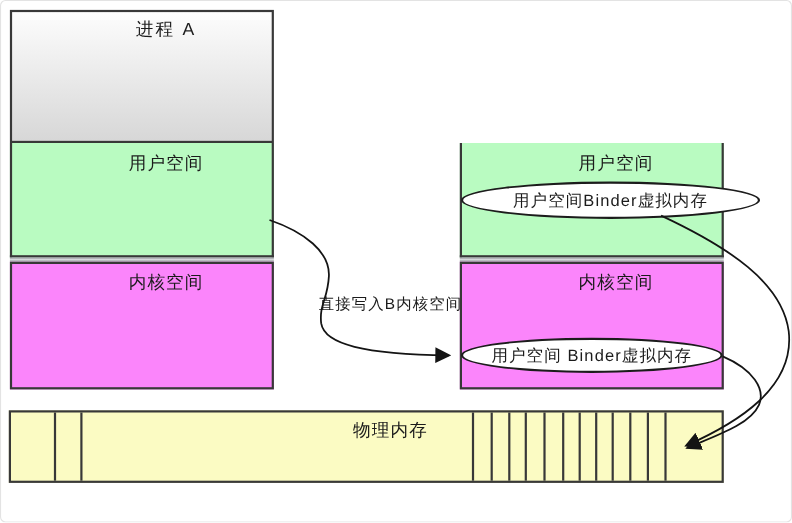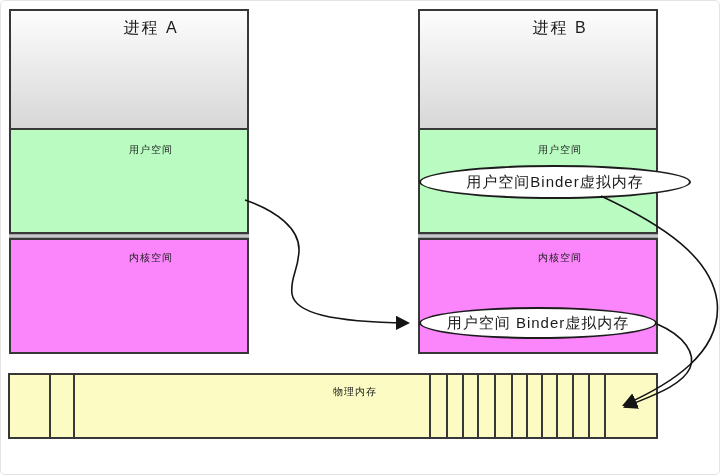--- a/index.html
+++ b/index.html
@@ -6,21 +6,21 @@
   body{font-family:"Liberation Sans","DejaVu Sans",sans-serif;color:#1b1b1b;}
   .frame{position:relative;width:718px;height:473px;border:1px solid #e3e3e3;
          border-radius:5px;background:#fff;overflow:hidden;}
   .abs{position:absolute;box-sizing:border-box;}
   .box{border:2px solid var(--border);padding-left:44px;}
   .hdr{background:linear-gradient(180deg,var(--hdr-top) 0%,var(--hdr-bot) 100%);}
   .green{background:var(--green);}
   .pink{background:var(--pink);}
   .yellow{background:var(--yellow);}
   .gapstrip{background:linear-gradient(180deg,#8d9096 0%,#d9dbde 50%,#8d9096 100%);}
-  .lbl{text-align:center;font-size:10px;line-height:17px;letter-spacing:1px;}
+  .lbl{text-align:center;font-size:16px;line-height:17px;letter-spacing:1px;}
   .title{font-size:16px;letter-spacing:2px;}
   .ellipse{border:2px solid #1c1c1c;border-radius:50%;background:#fff;
            display:flex;align-items:center;justify-content:center;
            font-size:15px;letter-spacing:1px;}
   .stripe{position:absolute;top:0;width:2px;height:100%;background:var(--border);}
   svg.overlay{position:absolute;left:0;top:0;pointer-events:none;}
 </style>
 </head>
 <body>
 
@@ -30,23 +30,20 @@
     <div class="lbl title" style="margin-top:8px;">进程 A</div>
   </div>
   <div class="abs box green" style="left:8px;top:129px;width:240px;height:104px;border-top:none;">
     <div class="lbl" style="margin-top:11px;">用户空间</div>
   </div>
   <div class="abs gapstrip" style="left:8px;top:233px;width:240px;height:4px;"></div>
   <div class="abs box pink" style="left:8px;top:237px;width:240px;height:116px;">
     <div class="lbl" style="margin-top:9px;">内核空间</div>
   </div>
 
-  <div class="abs box hdr" style="left:417px;top:8px;width:240px;height:121px;">
-    <div class="lbl title" style="margin-top:8px;">进程 B</div>
-  </div>
   <div class="abs box green" style="left:417px;top:129px;width:240px;height:104px;border-top:none;">
     <div class="lbl" style="margin-top:11px;">用户空间</div>
   </div>
   <div class="abs gapstrip" style="left:417px;top:233px;width:240px;height:4px;"></div>
   <div class="abs box pink" style="left:417px;top:237px;width:240px;height:116px;">
     <div class="lbl" style="margin-top:9px;">内核空间</div>
   </div>
   <div class="abs ellipse" style="left:418px;top:164px;width:272px;height:34px;">用户空间Binder虚拟内存</div>
   <div class="abs ellipse" style="left:418px;top:306px;width:238px;height:32px;">用户空间 Binder虚拟内存</div>
 
@@ -61,20 +58,21 @@
       <div class="stripe" style="left: 484px;"></div>
       <div class="stripe" style="left: 501px;"></div>
       <div class="stripe" style="left: 516px;"></div>
       <div class="stripe" style="left: 531px;"></div>
       <div class="stripe" style="left: 546px;"></div>
       <div class="stripe" style="left: 562px;"></div>
       <div class="stripe" style="left: 578px;"></div>
       <div class="stripe" style="left: 594px;"></div>
     </div>
 
+  <div class="abs" style="left:288px;top:267px;width:132px;font-size:14px;text-align:center;letter-spacing:1px;">直接写入B内核空间</div>
 
   <svg class="overlay" width="718" height="473" viewBox="0 0 718 473">
     <defs>
       <marker id="arr" viewBox="0 0 10 10" refX="8.5" refY="5" markerWidth="9" markerHeight="9" orient="auto-start-reverse">
         <path d="M0,0 L10,5 L0,10 z" fill="#141414"></path>
       </marker>
     </defs>
     <path d="M 244 199 C 276 210, 299 228, 298 250 C 297 271, 289 276, 291 293 C 294 312, 330 321, 407 322" fill="none" stroke="#141414" stroke-width="1.6" marker-end="url(#arr)"></path>
     <path d="M 600 195 C 662 224, 710 256, 716 300 C 722 352, 668 384, 623 404" fill="none" stroke="#141414" stroke-width="1.6" marker-end="url(#arr)"></path>
     <path d="M 656 323 C 684 335, 695 353, 689 367 C 681 385, 650 395, 624 406" fill="none" stroke="#141414" stroke-width="1.6" marker-end="url(#arr)"></path>

